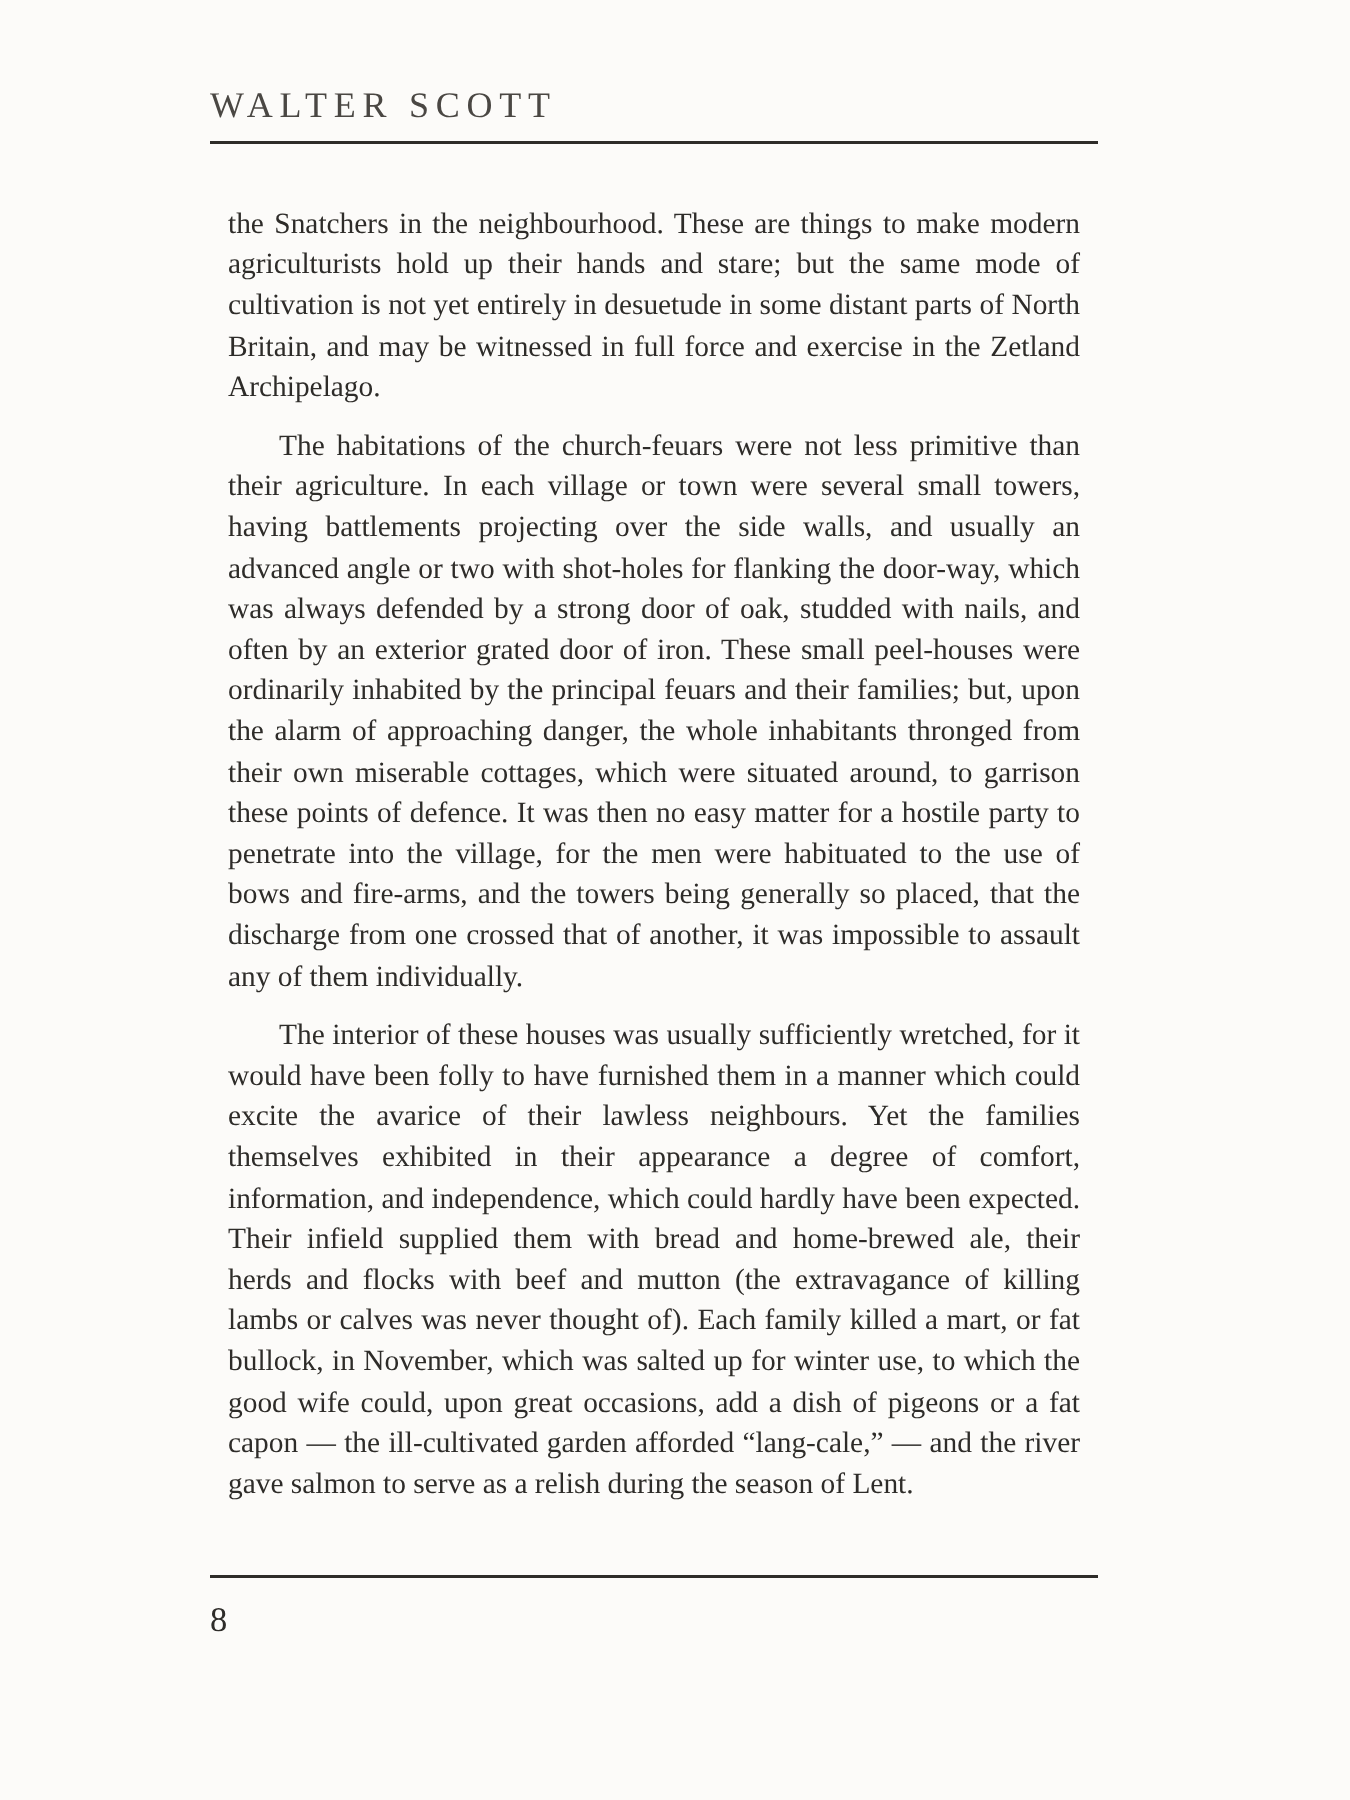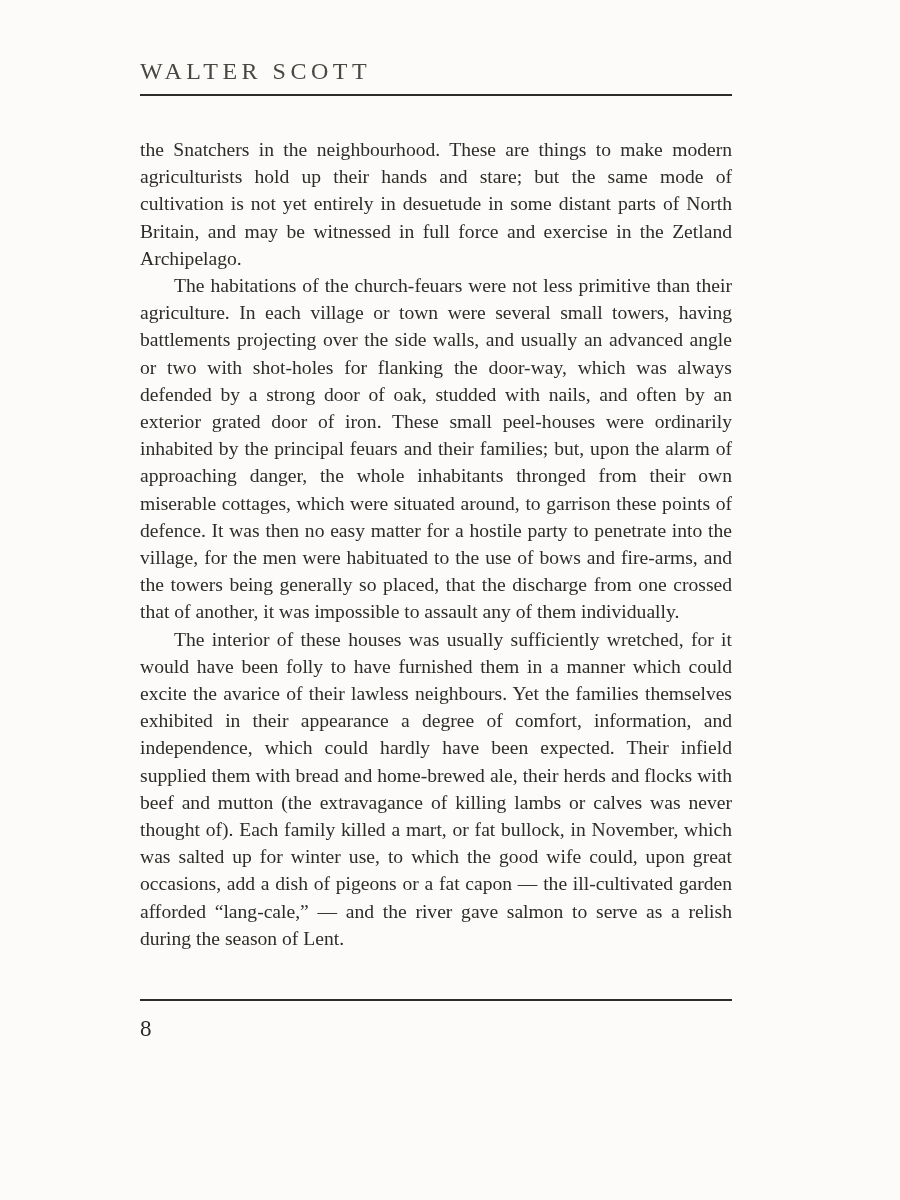--- a/index.html
+++ b/index.html
@@ -30,21 +30,21 @@
     width: 100%;
   }
   .body-text {
     margin-top: 40px;
     font-size: 19.6px;
     line-height: 27.2px;
     text-align: justify;
     hyphens: auto;
     -webkit-hyphens: auto;
   }
-  .body-text p { margin: 0; }
+  .body-text p { margin: 12px; }
   .body-text p.indent { text-indent: 34px; font-family: Liberation Serif, serif; }
   .page-footer { margin-top: 47px; }
   .page-number {
     font-size: 23px;
     margin-top: 15px;
     color: #2e2c29;
   }
 </style>
 </head>
 <body>

